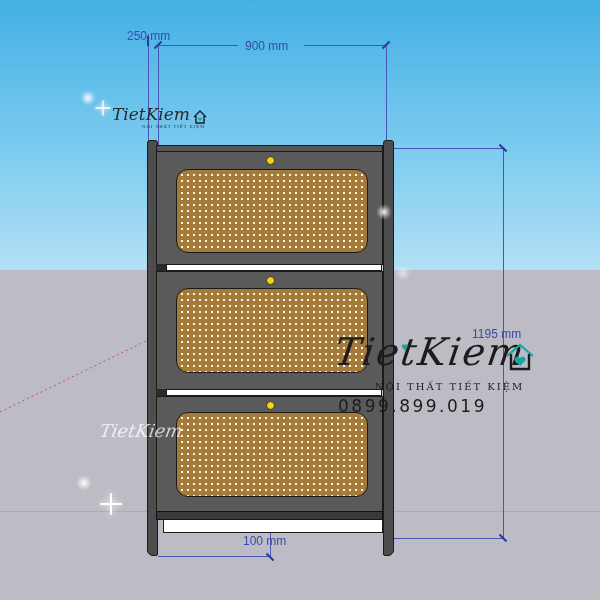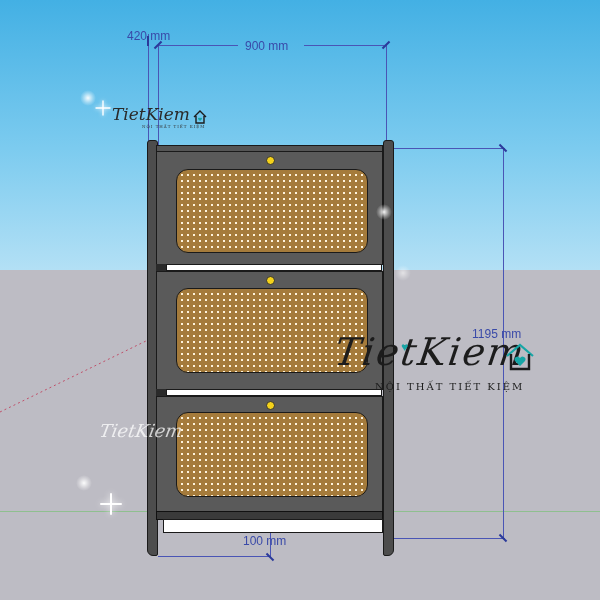--- a/index.html
+++ b/index.html
@@ -49,21 +49,21 @@
 <div class="scene">
   <div class="sky"></div>
   <div class="ground"></div>
   <div class="green-axis"></div>
   <svg class="red-axis" viewBox="0 0 160 80" width="160" height="80">
     <line x1="0" y1="72" x2="148" y2="0" stroke="#c0506a" stroke-width="1" stroke-dasharray="2,3"></line>
   </svg>
 
   <div class="dim-line" style="left:148px; top:34px; width:1px; height:115px;"></div>
   <div class="tick" style="left:143px; top:40px; transform:rotate(90deg);"></div>
-  <div class="dim-text" style="left:127px; top:29px;">420 mm</div>
+  <div class="dim-text" style="left:127px; top:29px;">250 mm</div>
 
   <div class="dim-line" style="left:158px; top:45px; width:80px; height:1px;"></div>
   <div class="dim-line" style="left:304px; top:45px; width:80px; height:1px;"></div>
   <div class="dim-line" style="left:158px; top:45px; width:1px; height:100px;"></div>
   <div class="dim-line" style="left:386px; top:45px; width:1px; height:100px;"></div>
   <div class="tick" style="left:153px; top:44px;"></div>
   <div class="tick" style="left:381px; top:44px;"></div>
   <div class="dim-text" style="left:245px; top:39px;">900 mm</div>
 
   <div class="dim-line" style="left:390px; top:148px; width:115px; height:1px;"></div>
@@ -118,20 +118,21 @@
 
   <div class="logo-main">
     <span class="script">TietKiem</span>
     <span class="heart" style="left:66px; top:10px;">♥</span>
     <svg class="house" viewBox="0 0 30 30">
       <path d="M2 14 L15 3 L28 14" fill="none" stroke="#17a6a6" stroke-width="2.2"></path>
       <path d="M6 12 V27 H24 V12" fill="none" stroke="#1c1c1c" stroke-width="2.4"></path>
       <path d="M15 24 L10 19 A2.6 2.6 0 0 1 15 16 A2.6 2.6 0 0 1 20 19 Z" fill="#17a6a6"></path>
     </svg>
     <span class="sub">NỘI THẤT TIẾT KIỆM</span>
+    <span class="phone">0899.899.019</span>
   </div>
 
   <div class="wm">TietKiem</div>
 
   <div class="glow" style="left:80px; top:90px;"></div>
   <div class="sparkle" style="left:92px; top:97px; transform:scale(0.7);"></div>
   <div class="glow" style="left:376px; top:204px;"></div>
   <div class="glow" style="left:76px; top:475px;"></div>
   <div class="sparkle" style="left:100px; top:493px;"></div>
   <div class="glow" style="left:395px; top:265px; opacity:0.6;"></div>

